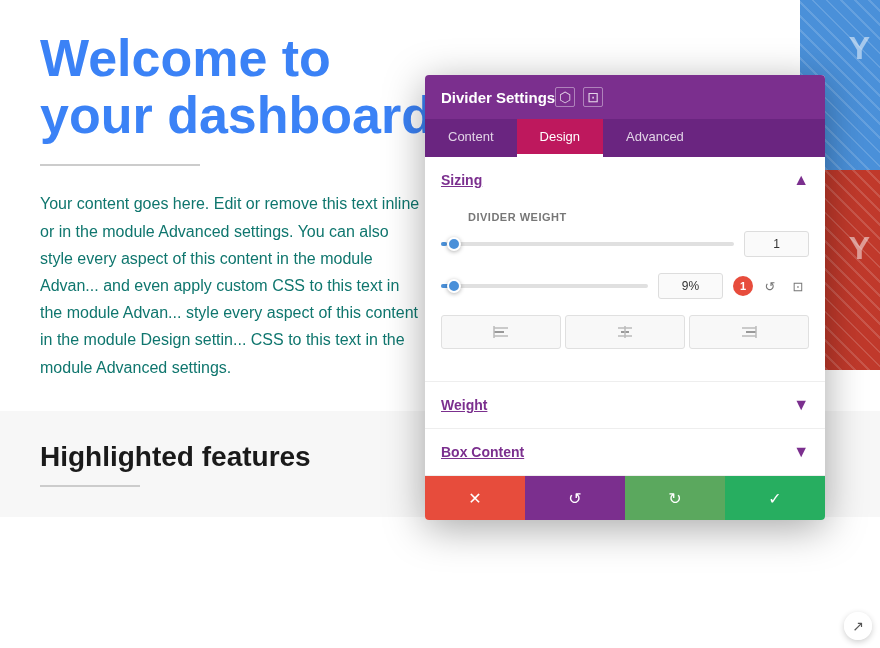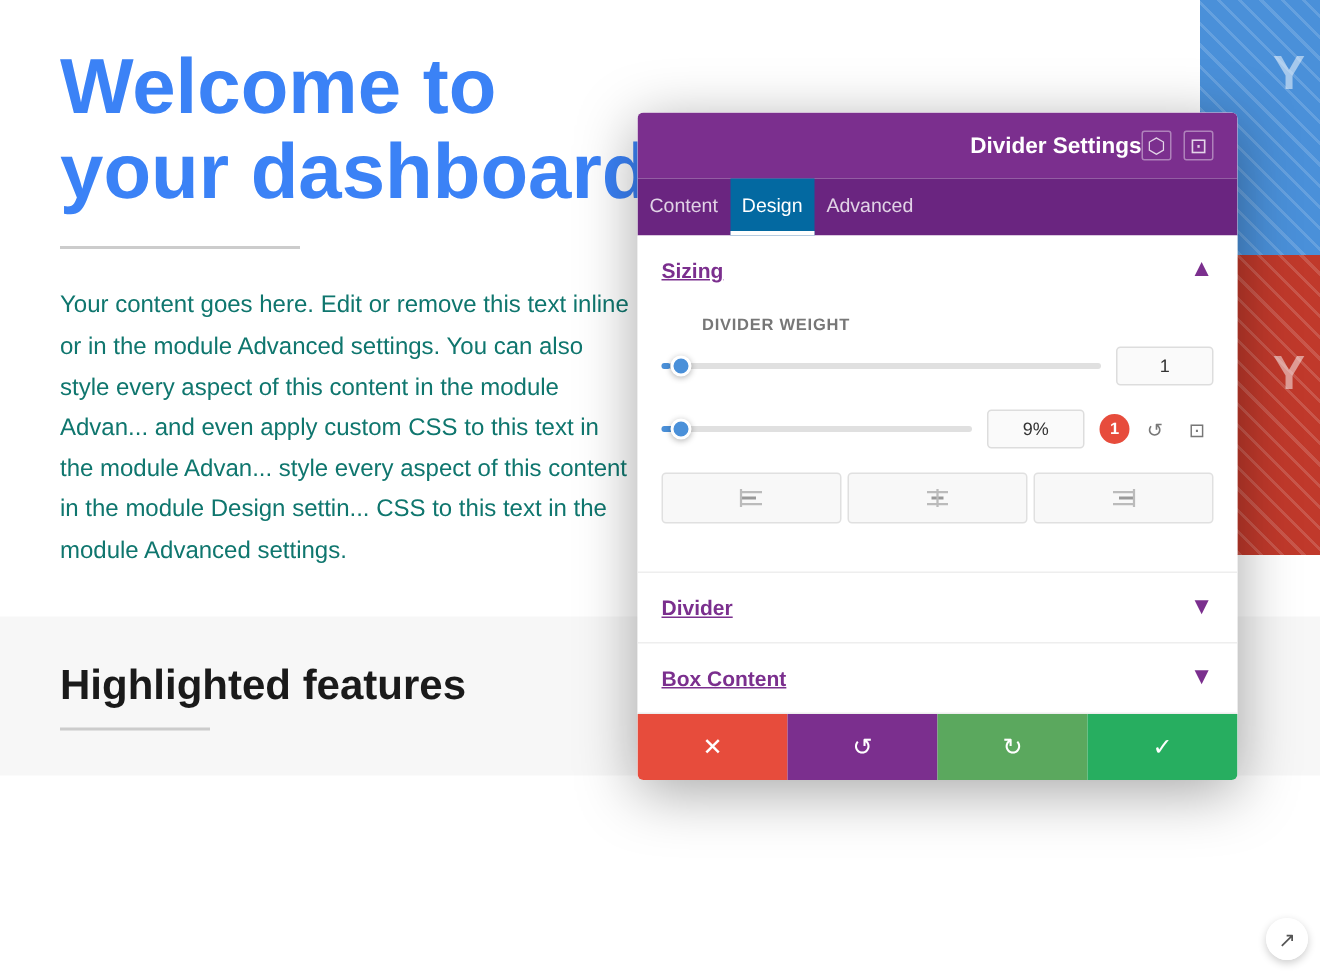--- a/index.html
+++ b/index.html
@@ -121,21 +121,21 @@
       border-radius: 4px;
       box-shadow: 0 8px 40px rgba(0,0,0,0.35);
       overflow: hidden;
     }
 
     
     .modal-header {
       background: #7b2f8e;
       display: flex;
       align-items: center;
-      justify-content: flex-end;
+      justify-content: flex-start;
       padding: 12px 16px;
     }
 
     .modal-title {
       color: #fff;
       font-size: 15px;
       font-weight: 600;
     }
 
     .modal-header-icons {
@@ -157,29 +157,29 @@
       border-radius: 2px;
     }
 
     
     .modal-tabs {
       background: #6a2580;
       display: flex;
     }
 
     .modal-tab {
-      padding: 10px 8px;
+      padding: 10px 23px;
       color: rgba(255,255,255,0.8);
       font-size: 13px;
       cursor: pointer;
       border-bottom: 3px solid transparent;
     }
 
     .modal-tab.active {
-      background: #0369a1;
+      background: #be185d;
       color: #fff;
       border-bottom: 3px solid #fff;
     }
 
     
     .modal-body {
       background: #fff;
       padding: 0;
       max-height: 440px;
       overflow-y: auto;
@@ -483,21 +483,21 @@
               </svg>
             </div>
           </div>
         </div>
 
       </div>
     </div>
 
     <div class="settings-section section-collapsed">
       <div class="section-header">
-        <span class="section-title">Divider</span>
+        <span class="section-title">Weight</span>
         <span class="section-chevron">▼</span>
       </div>
     </div>
 
     <div class="settings-section section-collapsed">
       <div class="section-header">
         <span class="section-title">Box Content</span>
         <span class="section-chevron">▼</span>
       </div>
     </div>

